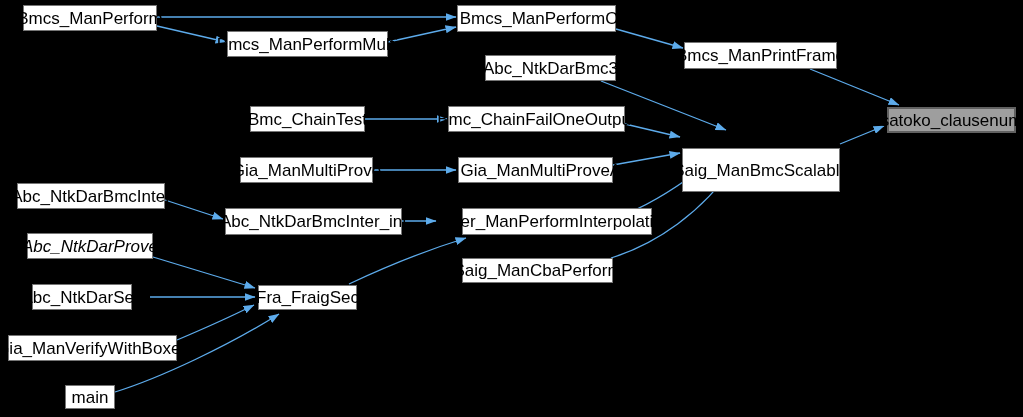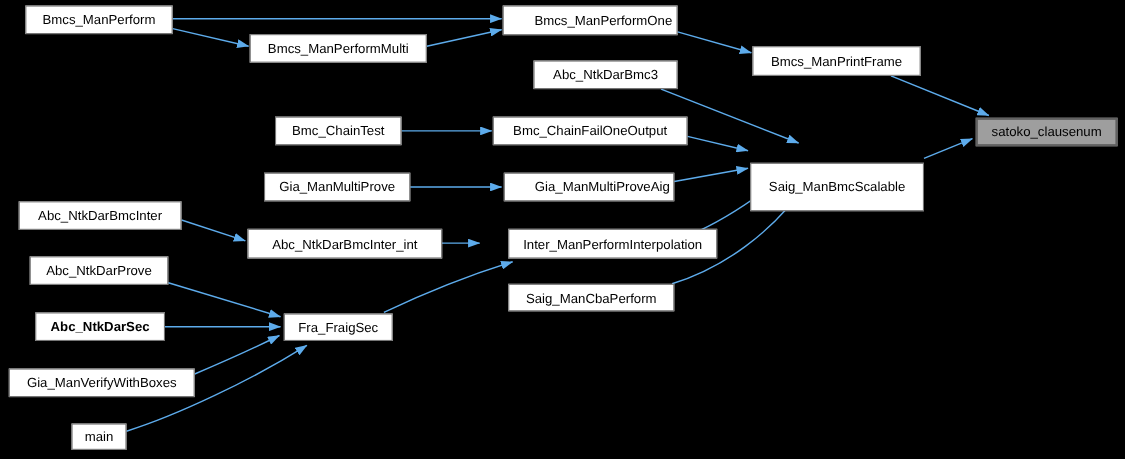--- a/index.html
+++ b/index.html
@@ -9,21 +9,21 @@
     font-family:"Liberation Sans",sans-serif;
   }
   #edge-layer{position:absolute;left:0;top:0;width:1023px;height:417px;}
   .edge{fill:none;stroke:var(--edge,#5dabeb);stroke-width:1.3px;}
   .node{
     position:absolute;box-sizing:border-box;
     background:var(--node-fill,#fff);
     border:1.2px solid var(--node-border,#757575);
     color:var(--node-text,#000);
     display:flex;align-items:center;justify-content:center;
-    font-size:12px;line-height:1;white-space:nowrap;
+    font-size:17px;line-height:1;white-space:nowrap;
     cursor:pointer;
   }
   .node.focus{
     background:var(--focus-fill,#9e9e9e);
     border:2px solid var(--focus-border,#616161);
     cursor:default;
   }
 </style>
 </head>
 <body>
@@ -64,20 +64,20 @@
       <div class="node" style="left: 485px; top: 55px; width: 131px; height: 26px;">Abc_NtkDarBmc3</div>
       <div class="node" style="left: 250px; top: 106px; width: 115px; height: 26px;">Bmc_ChainTest</div>
       <div class="node" style="left: 448px; top: 106px; width: 177px; height: 26px;">Bmc_ChainFailOneOutput</div>
       <div class="node focus" style="left: 887px; top: 107px; width: 129px; height: 26px;">satoko_clausenum</div>
       <div class="node" style="left: 682px; top: 148px; width: 158px; height: 44px;">Saig_ManBmcScalable</div>
       <div class="node" style="left: 240px; top: 157px; width: 133px; height: 26px;">Gia_ManMultiProve</div>
       <div class="node" style="left: 458px; top: 157px; width: 155px; height: 26px; padding-left: 24px;">Gia_ManMultiProveAig</div>
       <div class="node" style="left: 17px; top: 183px; width: 148px; height: 26px;">Abc_NtkDarBmcInter</div>
       <div class="node" style="left: 225px; top: 208px; width: 177px; height: 27px;">Abc_NtkDarBmcInter_int</div>
       <div class="node" style="left: 438px; top: 208px; width: 190px; height: 27px; margin-left: 24px;">Inter_ManPerformInterpolation</div>
-      <div class="node" style="left: 27px; top: 233px; width: 126px; height: 26px;">Abc_NtkDarProve</div>
+      <div class="node" style="left: 27px; top: 233px; width: 126px; height: 26px; font-style: italic;">Abc_NtkDarProve</div>
       <div class="node" style="left: 462px; top: 258px; width: 151px; height: 25px;">Saig_ManCbaPerform</div>
-      <div class="node" style="left: 32px; top: 284px; width: 118px; height: 26px; font-weight: bold;">Abc_NtkDarSec</div>
+      <div class="node" style="left: 32px; top: 284px; width: 100px; height: 26px;">Abc_NtkDarSec</div>
       <div class="node" style="left: 258px; top: 285px; width: 99px; height: 25px;">Fra_FraigSec</div>
       <div class="node" style="left: 8px; top: 335px; width: 169px; height: 26px;">Gia_ManVerifyWithBoxes</div>
       <div class="node" style="left: 65px; top: 385px; width: 50px; height: 24px;">main</div>
     </div>
 </div>
 
 </body></html>

